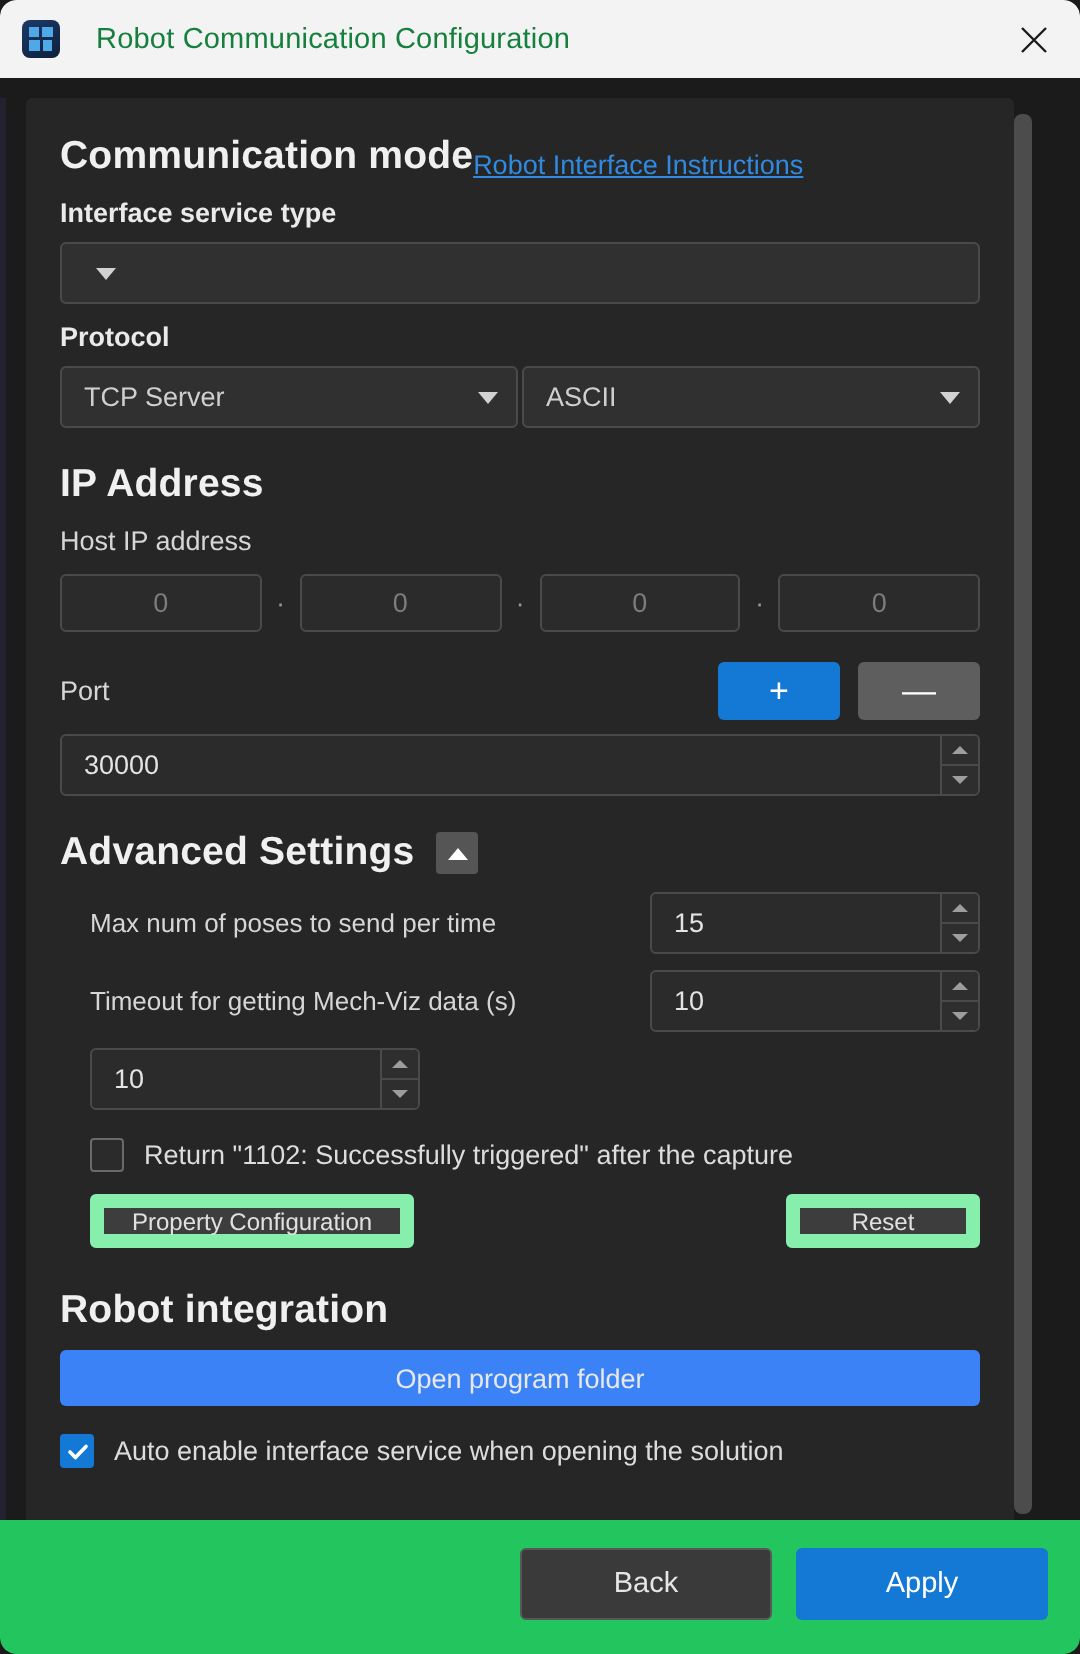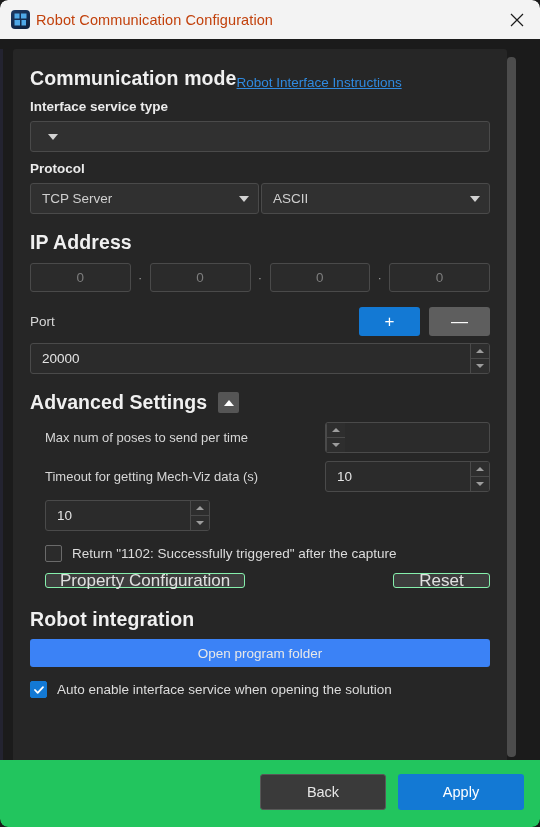--- a/index.html
+++ b/index.html
@@ -28,23 +28,23 @@
   }
   .app-icon {
     width: 19px; height: 19px; flex: 0 0 19px;
     border-radius: 4px;
     background: linear-gradient(150deg,#1d3a66 0%,#0d1f3c 100%);
     display: flex; align-items: center; justify-content: center;
     overflow: hidden;
   }
   .app-icon svg { display: block; }
   .title-text {
-    margin-left: 6px;
+    margin-left: 18px;
     font-size: 14.5px;
-    color: #c2410c;
+    color: #15803d;
     letter-spacing: .1px;
     white-space: nowrap;
   }
   .titlebar-spacer { flex: 1 1 auto; }
   .close-btn {
     width: 46px; height: 39px;
     display: flex; align-items: center; justify-content: center;
     color: #1b1b1b;
     border-radius: 0 8px 0 0;
   }
@@ -241,27 +241,27 @@
   .cb.checked svg { display: block; }
   .cb-label { font-size: 13.5px; color: #dcdcdc; }
 
   
   .btn-row {
     display: flex; align-items: center;
     justify-content: space-between;
     margin-top: 11px; padding-left: 15px;
   }
   .btn-gray {
-    height: 15px;
+    height: 27px;
     background: #3d3d3d;
-    border: 1px solid #86efac;
+    border: 7px solid #86efac;
     border-radius: 3px;
     display: flex; align-items: center; justify-content: center;
     padding: 0 14px;
-    color: #e0e0e0; font-size: 17px;
+    color: #e0e0e0; font-size: 12px;
     white-space: nowrap;
   }
   .btn-reset { min-width: 97px; }
 
   .btn-wide {
     height: 28px; margin-top: 8px;
     background: #3b82f6;
     border-radius: 3px;
     display: flex; align-items: center; justify-content: center;
     color: #e8e8e8; font-size: 13.5px;
@@ -337,59 +337,61 @@
           <span class="val">TCP Server</span>
           <span class="caret"></span>
         </div>
         <div class="combo combo-half">
           <span class="val">ASCII</span>
           <span class="caret"></span>
         </div>
       </div>
 
       <div class="h-big" style="margin-top:17px">IP Address</div>
+      <div class="lbl" style="margin-top:9px">Host IP address</div>
 
       <div class="ip-row">
         <div class="octet">0</div>
         <div class="ip-dot">·</div>
         <div class="octet">0</div>
         <div class="ip-dot">·</div>
         <div class="octet">0</div>
         <div class="ip-dot">·</div>
         <div class="octet">0</div>
       </div>
 
       <div class="port-head">
         <div class="lbl">Port</div>
         <div class="btn-plus">+</div>
         <div class="btn-minus">—</div>
       </div>
 
       <div class="spin">
-        <div class="sval">20000</div>
+        <div class="sval">30000</div>
         <div class="spin-btns">
           <div class="spin-up">
               <span class="tri-up"></span>
             </div>
           <div class="spin-down">
               <span class="tri-down"></span>
             </div>
         </div>
       </div>
 
       <div class="adv-head">
         <div class="h-big">Advanced Settings</div>
         <div class="collapse-btn">
           <span class="tri"></span>
         </div>
       </div>
 
       <div class="adv-row">
         <div class="lbl">Max num of poses to send per time</div>
         <div class="spin">
+          <div class="sval">15</div>
           <div class="spin-btns">
             <div class="spin-up">
                 <span class="tri-up"></span>
               </div>
             <div class="spin-down">
                 <span class="tri-down"></span>
               </div>
           </div>
         </div>
       </div>

